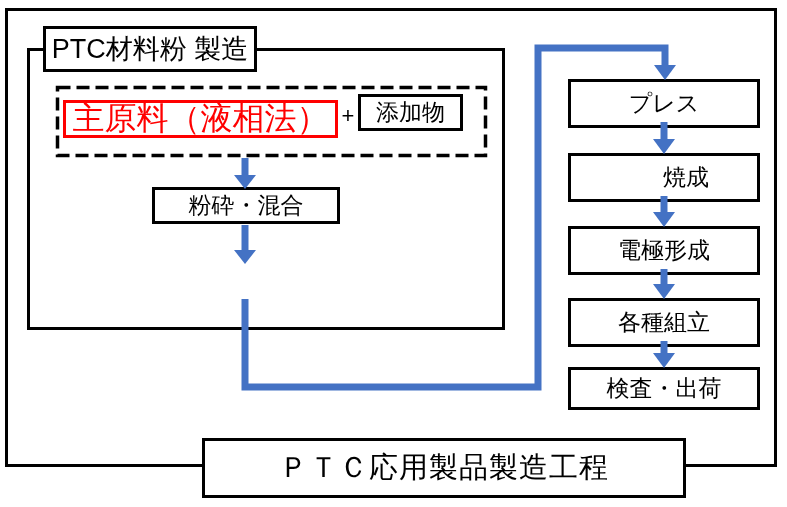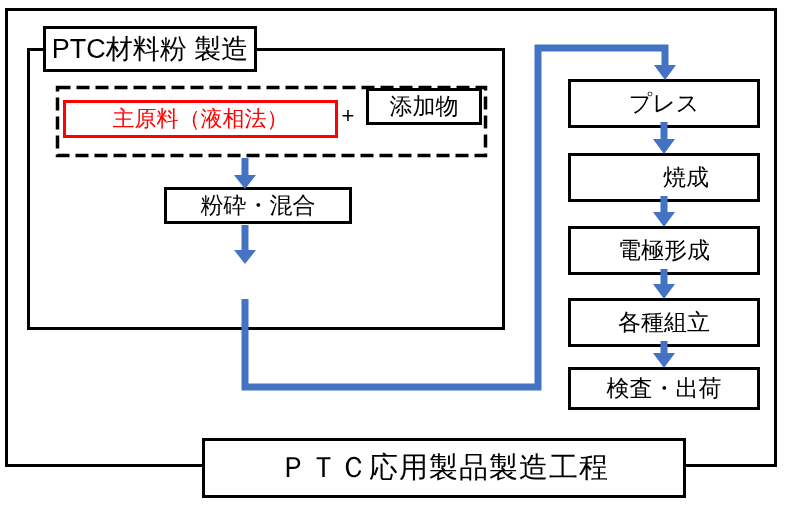--- a/index.html
+++ b/index.html
@@ -37,29 +37,29 @@
   
   .inner-frame { left: 27px; top: 48px; width: 478px; height: 282px; z-index: 1; }
 
   .section-label {
     left: 43px; top: 26px; width: 214px; height: 46px;
     font-size: 27px; z-index: 3;
   }
   .main-material {
     left: 63px; top: 100px; width: 275px; height: 38px;
     border-color: #FF0000; color: #FF0000;
-    font-size: 22px; z-index: 3;
+    font-size: 32px; z-index: 3;
   }
   .plus-sign {
     position: absolute; left: 338px; top: 103px; width: 20px;
     text-align: center; font-size: 22px; color: #000000; z-index: 3;
   }
-  .additive { left: 358px; top: 88px; width: 116px; height: 37px; font-size: 23px; z-index: 3; margin-left: 8px; }
+  .additive { left: 358px; top: 94px; width: 105px; height: 37px; font-size: 23px; z-index: 3; }
 
-  .step-left { left: 164px; width: 188px; height: 37px; font-size: 23px; z-index: 3; }
+  .step-left { left: 152px; width: 188px; height: 37px; font-size: 23px; z-index: 3; }
   .step-grind { top: 187px; }
   .step-granulate { top: 262px; }
 
   .step-right { left: 568px; width: 192px; height: 49px; font-size: 23px; z-index: 3; }
   .step-press { top: 79px; }
   .step-firing { top: 153px; padding-left: 44px; }
   .step-electrode { top: 226px; }
   .step-assembly { top: 298px; }
   .step-inspect { top: 367px; height: 43px; }
 

